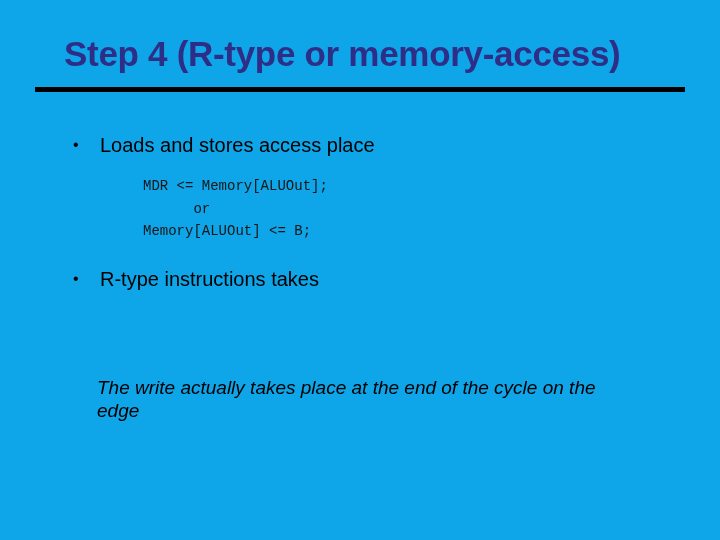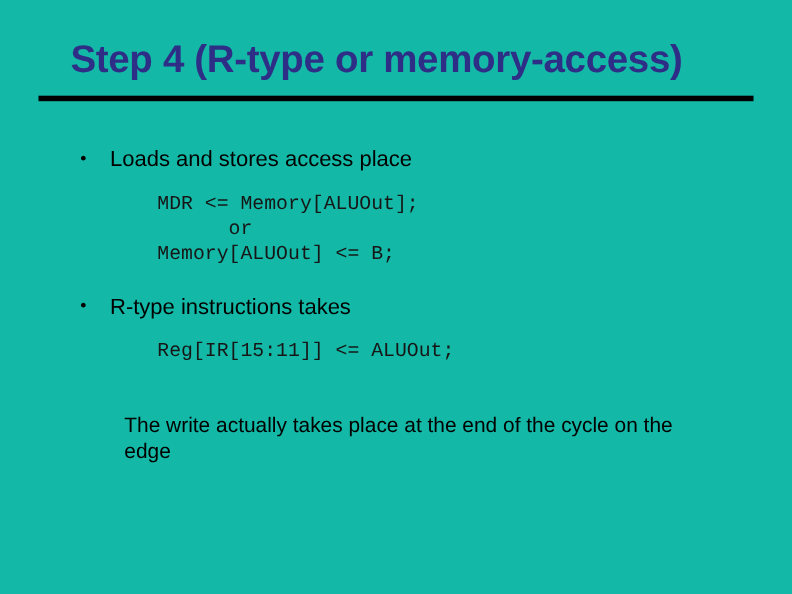--- a/index.html
+++ b/index.html
@@ -4,21 +4,21 @@
 <style>
   html, body {
     margin: 0;
     padding: 0;
     background: #ffffff;
   }
   .slide {
     position: relative;
     width: 720px;
     height: 540px;
-    background: #14b8a6;
+    background: #0ea5e9;
     overflow: hidden;
     font-family: "Liberation Sans", sans-serif;
     color: #000000;
   }
   .slide-title {
     position: absolute;
     left: 64px;
     top: 36px;
     font-size: 35px;
     font-weight: bold;
@@ -50,33 +50,34 @@
     width: 27px;
     flex: 0 0 27px;
     font-size: 16px;
     line-height: 22px;
   }
   .code-block {
     position: absolute;
     left: 143px;
     margin: 0;
     font-family: "Liberation Mono", monospace;
-    font-size: 18px;
+    font-size: 14px;
     line-height: 22.5px;
     color: #161616;
     white-space: pre;
   }
   .code-block.first  { top: 175px; }
   .code-block.second { top: 309px; }
   .note-text {
     position: absolute;
-    left: 113px;
+    left: 97px;
     top: 376px;
     width: 545px;
     font-size: 19px;
+    font-style: italic;
     line-height: 23px;
     color: #000000;
     white-space: pre-line;
   }
 </style>
 </head>
 <body>
 
 <div class="slide">
 
@@ -91,18 +92,17 @@
 
   <pre class="code-block first">MDR &lt;= Memory[ALUOut];
       or
 Memory[ALUOut] &lt;= B;</pre>
 
   <div class="bullet-row second">
     <span class="bullet-dot">•</span>
     <span class="bullet-label">R-type instructions takes</span>
   </div>
 
-  <pre class="code-block second">Reg[IR[15:11]] &lt;= ALUOut;</pre>
 
   <div class="note-text">The write actually takes place at the end of the cycle on the
 edge</div>
 
 </div>
 
 </body></html>

